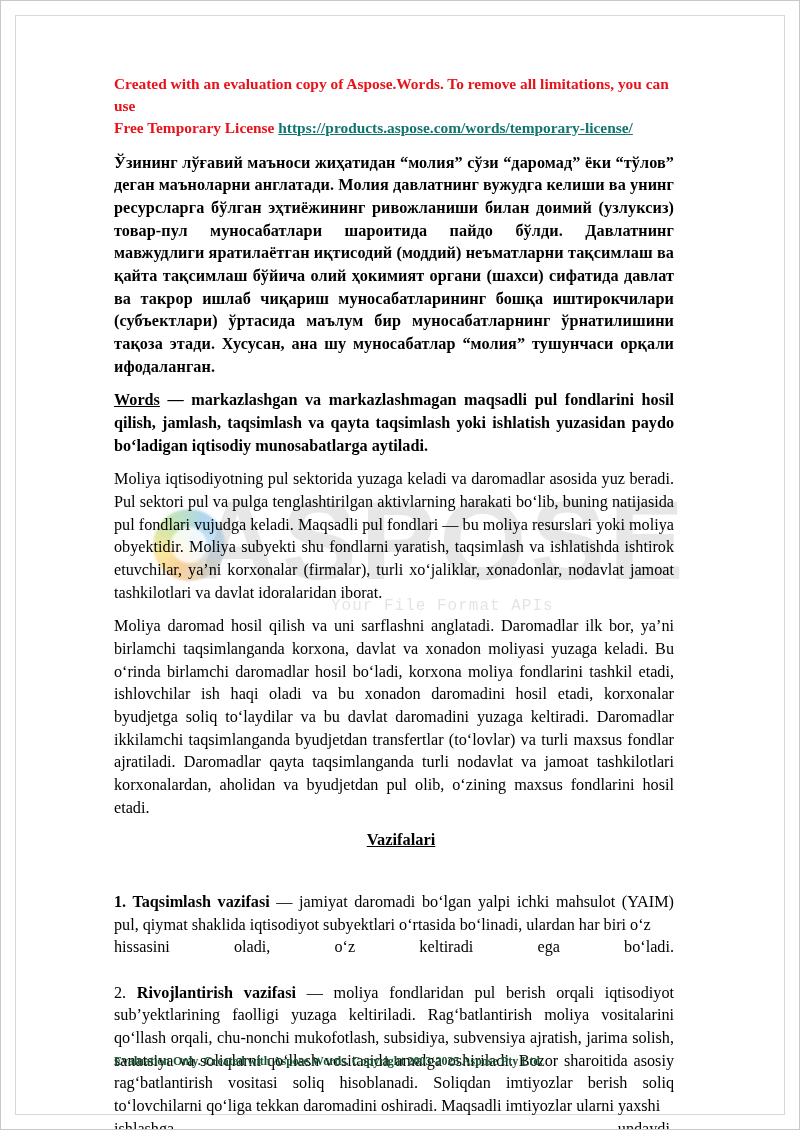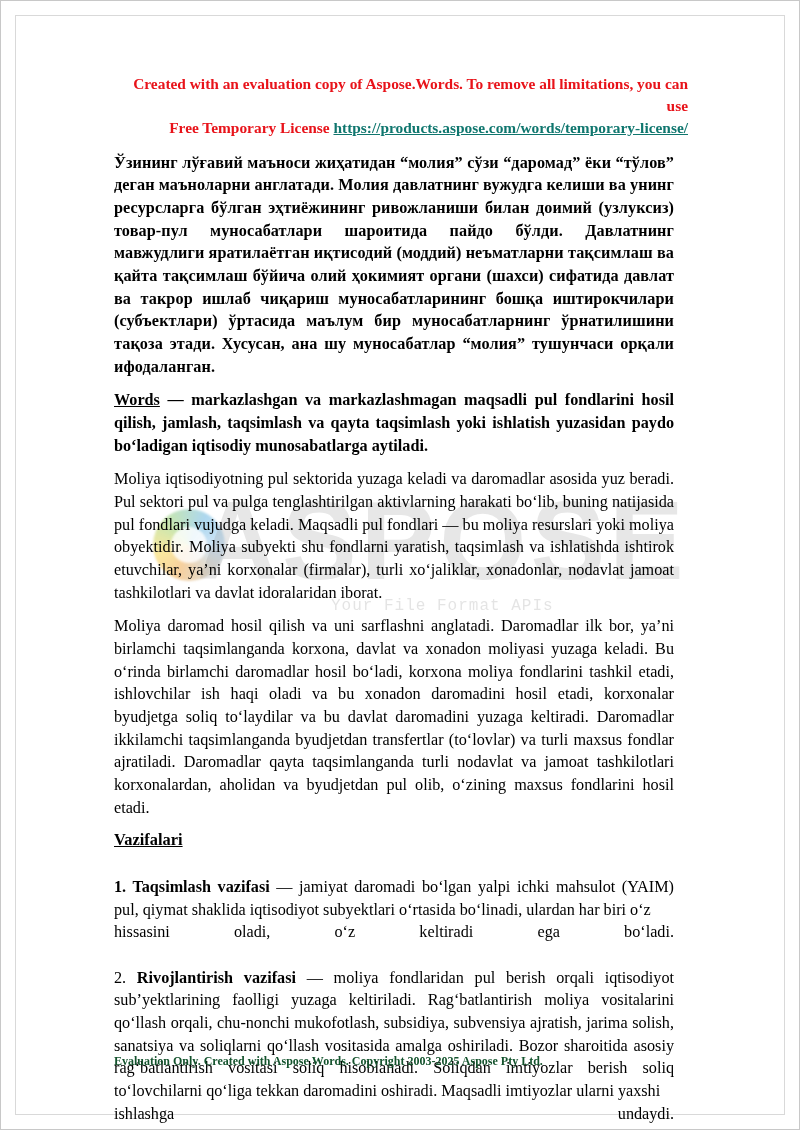--- a/index.html
+++ b/index.html
@@ -96,21 +96,20 @@
     width: 574px;
     z-index: 2;
   }
 
   .eval-header {
     color: #e8131a;
     font-weight: bold;
     font-size: 15.4px;
     line-height: 1.42;
     margin-bottom: 13px;
-    text-align: right;
   }
   .eval-header a,
   .eval-link {
     color: #0f766e;
     text-decoration: underline;
     font-weight: bold;
   }
 
   p.para {
     margin: 0 14px 11px 0;
@@ -140,22 +139,22 @@
 
   .body-para {
     font-size: 16.4px;
     line-height: 1.415;
   }
 
   .heading-ul {
     font-weight: bold;
     font-size: 16.4px;
     text-decoration: underline;
-    margin: 0 0 3px 0;
-    text-align: left;
+    margin: 0 0 18px 0;
+    text-align: center;
   }
 
   .tight { margin-bottom: 0; }
   .b { font-weight: bold; }
 
   .spread {
     display: block;
     text-align: justify;
   }
   .spread::after {

